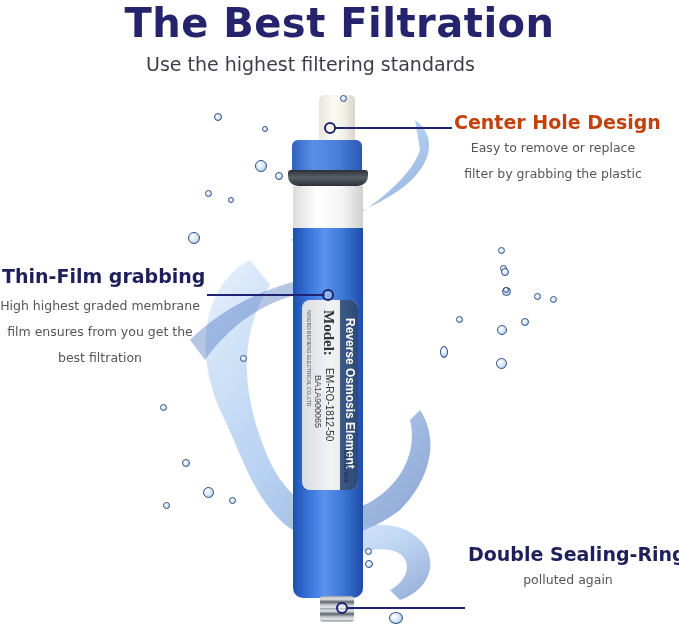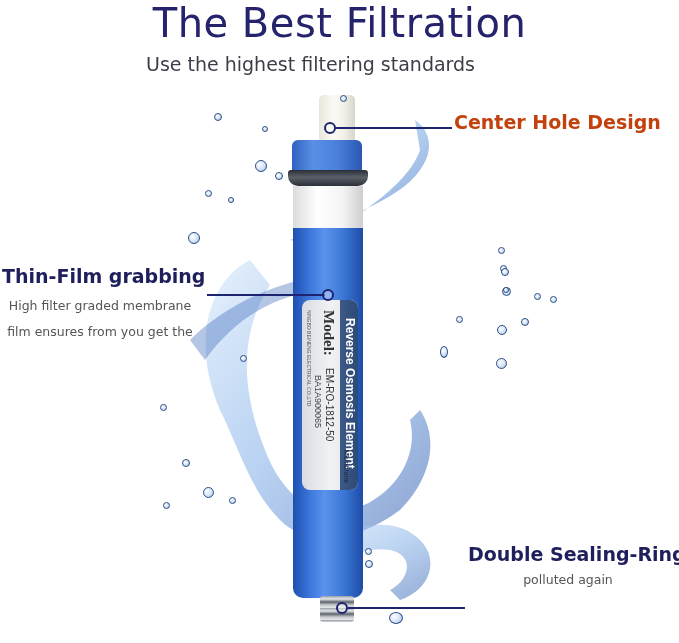--- a/index.html
+++ b/index.html
@@ -1,20 +1,20 @@
 <!DOCTYPE html>
 <html><head>
 <meta charset="utf-8">
 <style>
   html, body { margin:0; padding:0; background:#ffffff; }
   body { width:679px; height:643px; position:relative; overflow:hidden;
          font-family:"DejaVu Sans", "Liberation Sans", sans-serif; }
   .abs { position:absolute; }
 
-  .title { left:0; width:679px; top:0px; text-align:center; font-weight:normal;
+  .title { left:0; width:679px; top:0px; text-align:center; font-weight:bold;
            font-size:40px; line-height:46px; letter-spacing:0.5px; }
   .subtitle { left:0; width:621px; top:52px; text-align:center; font-size:19px;
               line-height:24px; color:#3d3d4a; }
 
   .callout-title { font-weight:bold; font-size:19px; line-height:24px; white-space:nowrap; }
   .callout-body { font-size:12.5px; line-height:26px; text-align:center; white-space:nowrap; }
 
   .leader { height:2px; }
   .leader-dot { width:8px; height:8px; border-radius:50%; border:2px solid; background:rgba(255,255,255,0.35); }
 
@@ -109,28 +109,31 @@
   <span class="drop" style="left:365px;top:560px;width:6px;height:6px;"></span>
   <span class="drop" style="left:365px;top:548px;width:5px;height:5px;"></span>
   <span class="drop" style="left:262px;top:126px;width:4px;height:4px;"></span>
   <span class="drop" style="left:340px;top:95px;width:5px;height:5px;"></span>
 </div>
 
 <div class="abs leader" style="left:334px;top:127px;width:118px;background:#1e2470;"></div>
 <div class="abs leader-dot" style="left:324px;top:122px;border-color:#1e2470;"></div>
 <div class="abs callout-title" style="left:454px;top:110px;color:#c2410c;">Center Hole Design</div>
 <div class="abs callout-body" style="left:460px;top:135px;width:186px;color:#555555;">
+  <div>Easy to remove or replace</div>
+  <div>filter by grabbing the plastic</div>
 </div>
 
 <div class="abs callout-title" style="left:2px;top:264px;color:#1f1f5c;">Thin-Film grabbing</div>
 <div class="abs leader" style="left:207px;top:294px;width:118px;background:#1e2470;"></div>
 <div class="abs leader-dot" style="left:322px;top:289px;border-color:#1e2470;"></div>
 <div class="abs callout-body" style="left:0px;top:293px;width:200px;color:#555555;">
-  <div>High filter graded membrane</div>
+  <div>High highest graded membrane</div>
   <div>film ensures from you get the</div>
+  <div>best filtration</div>
 </div>
 
 <div class="abs callout-title" style="left:468px;top:542px;color:#1f1f5c;">Double Sealing-Ring</div>
 <div class="abs leader" style="left:348px;top:607px;width:117px;background:#1e2470;"></div>
 <div class="abs leader-dot" style="left:336px;top:602px;border-color:#1e2470;"></div>
 <div class="abs callout-body" style="left:468px;top:567px;width:200px;color:#555555;">
   <div>polluted again</div>
 </div>
 
 </body></html>

